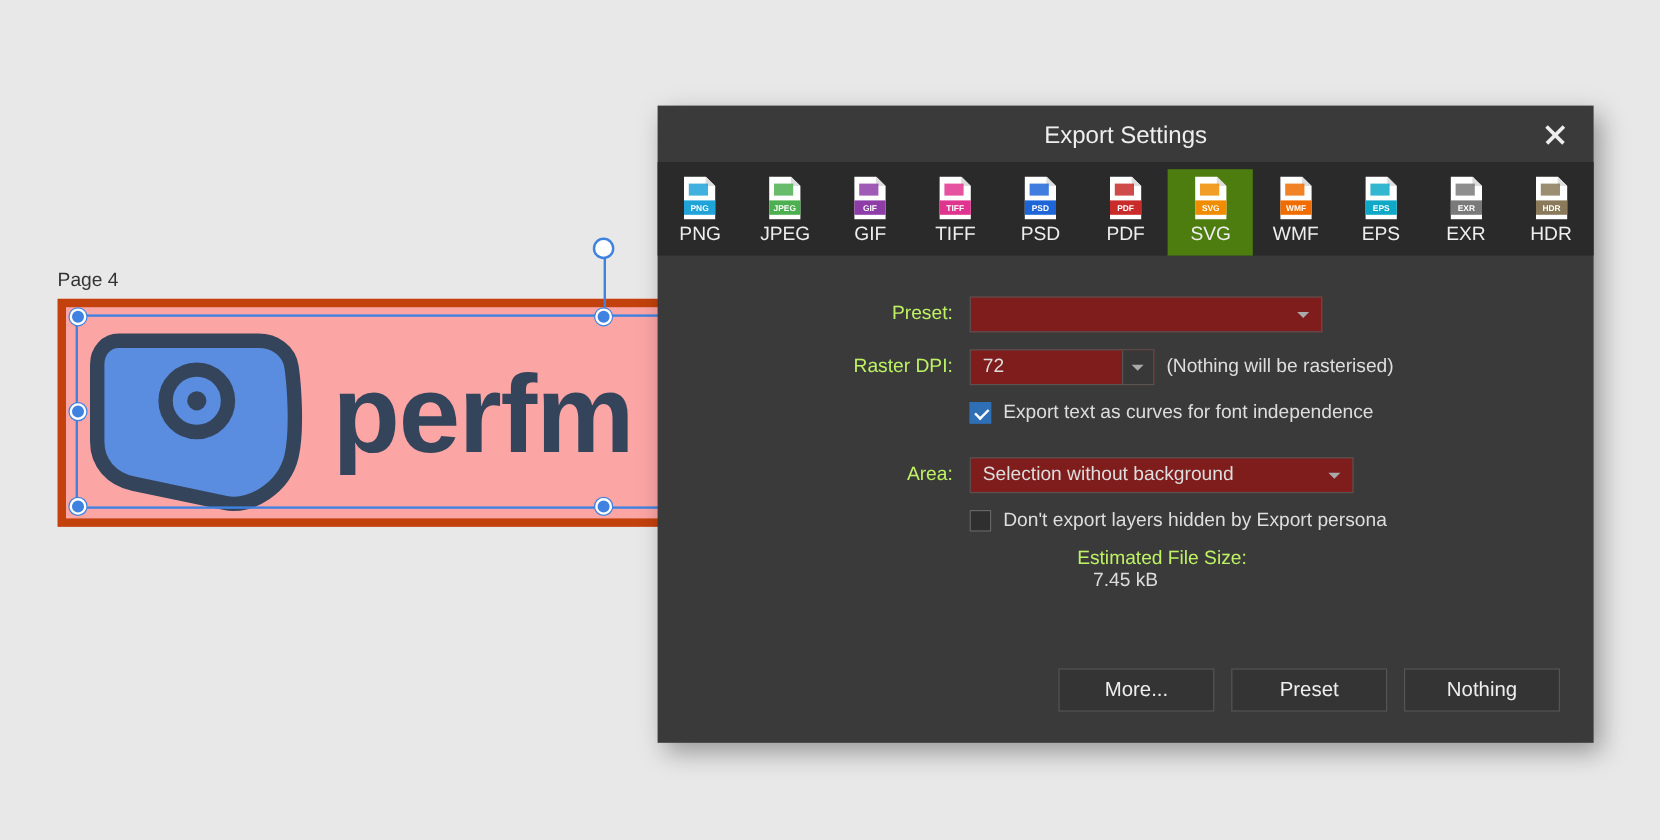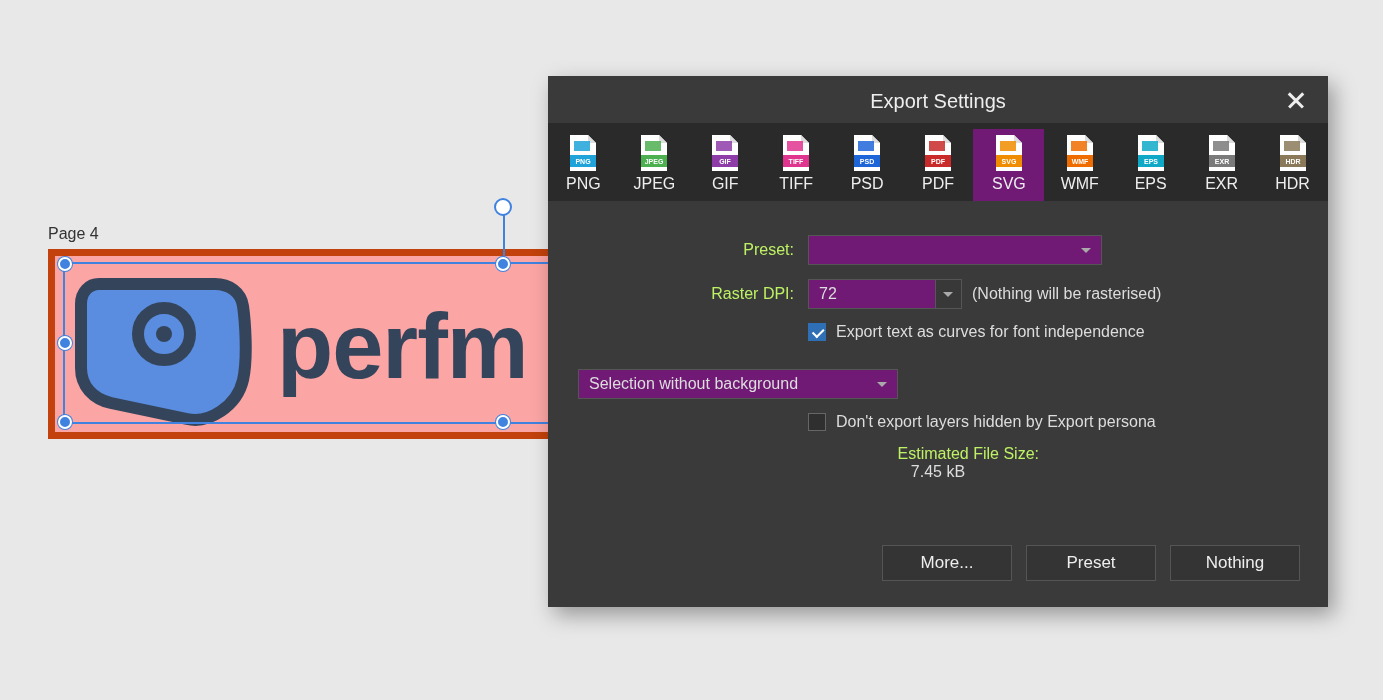--- a/index.html
+++ b/index.html
@@ -83,21 +83,21 @@
     font-size: 92px;
     font-weight: 700;
     color: #34455b;
     letter-spacing: -1px;
   }
 
   
   .dialog {
     position: absolute;
     left: 548px;
-    top: 76px;
+    top: 88px;
     width: 780px;
     background: #3a3a3a;
     color: #ddd;
     box-shadow: 6px 8px 20px rgba(0,0,0,0.35);
     font-size: 16px;
   }
   .dlg-title {
     position: relative;
     text-align: center;
     padding: 14px 0 10px;
@@ -129,21 +129,21 @@
   }
   .fmt-item {
     flex: 1;
     text-align: center;
     padding: 6px 0 8px;
     cursor: pointer;
     font-size: 16px;
     color: #eee;
   }
   .fmt-item.selected {
-    background: #701a75;
+    background: #4d7c0f;
   }
   .file-icon {
     width: 30px; height: 36px;
     margin: 0 auto 4px;
     position: relative;
   }
   .file-icon svg { display:block; }
 
   .form {
     padding: 34px 30px 10px 30px;
@@ -153,21 +153,21 @@
     align-items: center;
     margin-bottom: 14px;
   }
   .lbl {
     width: 230px;
     text-align: right;
     padding-right: 14px;
     color: #bef264;
   }
   .select, .combo {
-    background: #701a75;
+    background: #7f1d1d;
     border: 1px solid #555;
     height: 30px;
     color: #ddd;
     display: flex;
     align-items: center;
     padding: 0 10px;
     position: relative;
     cursor: pointer;
   }
   .select .arrow, .combo .arrow {
@@ -421,20 +421,21 @@
       <div class="hint">(Nothing will be rasterised)</div>
     </div>
 
     <div class="row">
       <div class="lbl"></div>
       <div class="chk checked" id="chk-curves"></div>
       <div class="chk-label">Export text as curves for font independence</div>
     </div>
 
     <div class="row" style="margin-top:28px;">
+      <div class="lbl">Area:</div>
       <div class="select area">
         <span>Selection without background</span>
         <div class="arrow"></div>
       </div>
     </div>
 
     <div class="row">
       <div class="lbl"></div>
       <div class="chk" id="chk-hidden"></div>
       <div class="chk-label">Don't export layers hidden by Export persona</div>

